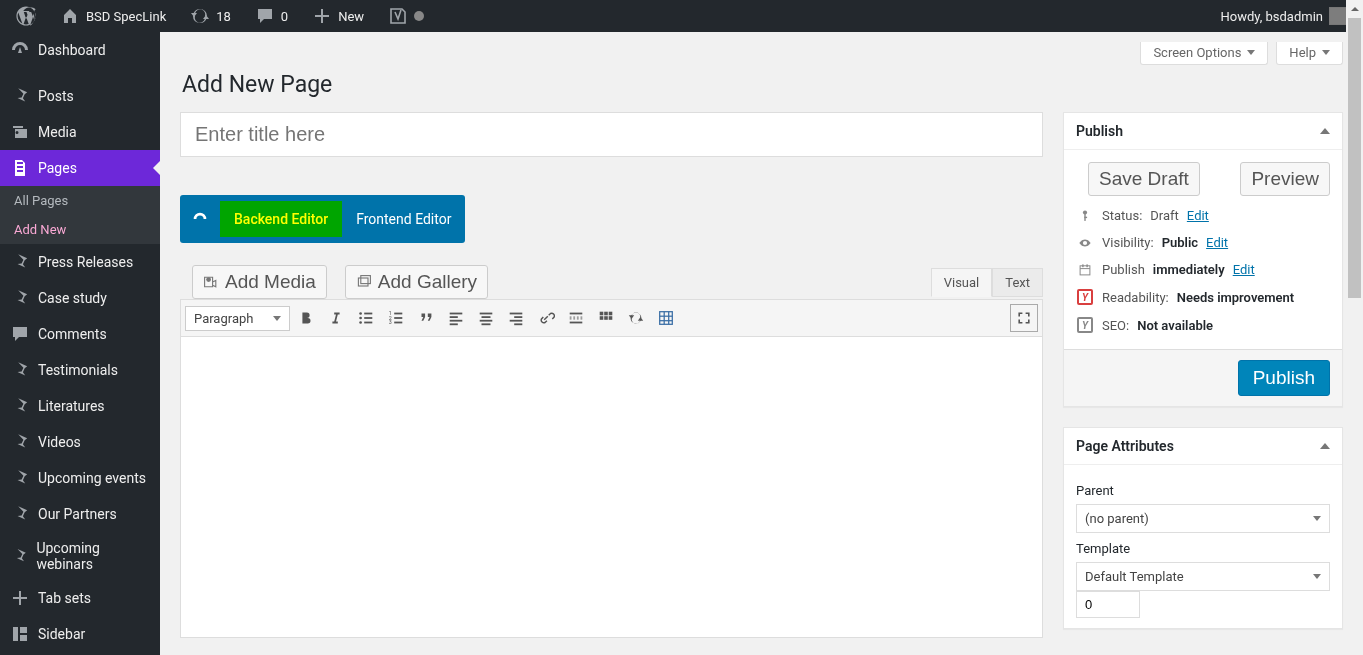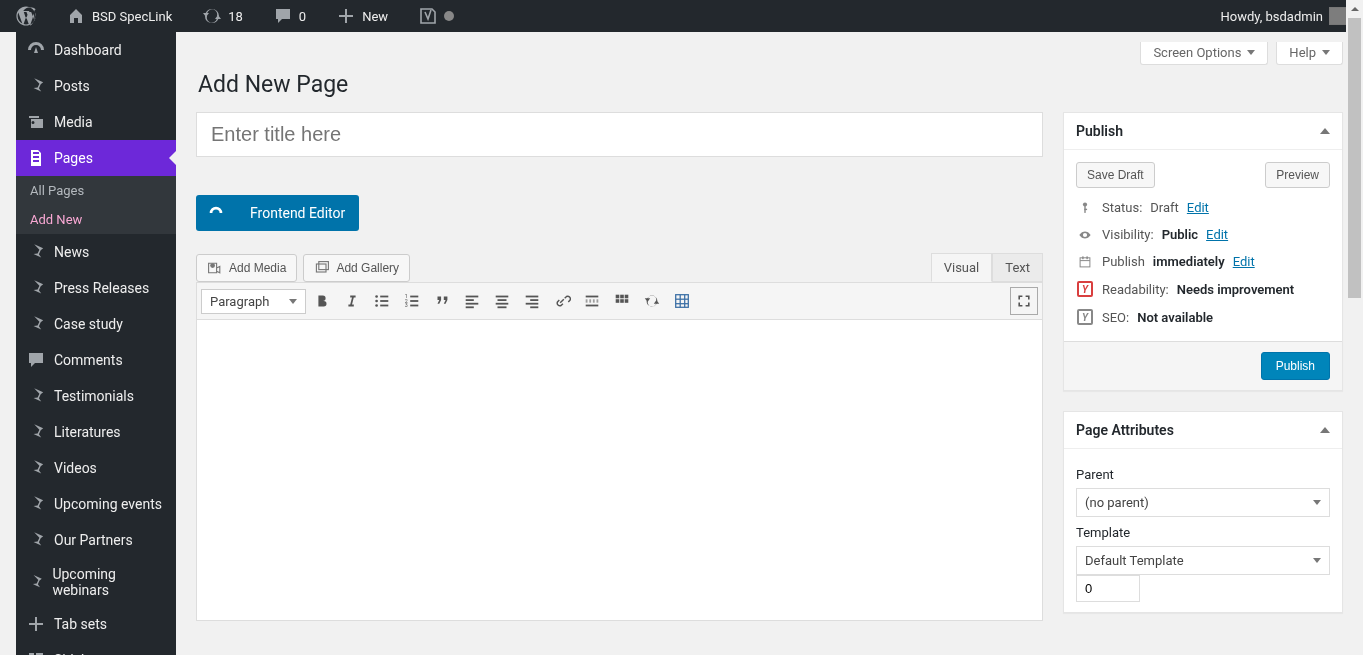--- a/index.html
+++ b/index.html
@@ -1,31 +1,31 @@
 <!DOCTYPE html>
 <html><head>
 <meta charset="utf-8">
 <style>
 * { margin: 0; padding: 0; box-sizing: border-box; }
 body { font-family: -apple-system, BlinkMacSystemFont, "Segoe UI", Roboto, sans-serif; font-size: 13px; color: #444; background: #f1f1f1; overflow: hidden; }
 .viewport { width: 1363px; height: 655px; position: relative; display: flex; flex-direction: column; }
 
 
 .adminbar { height: 32px; background: #23282d; color: #eee; display: flex; align-items: center; padding: 0 8px; font-size: 13px; justify-content: space-between; }
-.adminbar-left, .adminbar-right { display: flex; align-items: flex-start; gap: 14px; }
+.adminbar-left, .adminbar-right { display: flex; align-items: flex-start; gap: 8px; }
 .adminbar-item { display: flex; align-items: center; gap: 6px; padding: 0 8px; height: 32px; cursor: pointer; color: #eee; }
 .adminbar .ic { width: 20px; height: 20px; display: inline-flex; align-items: center; justify-content: center; fill: #a0a5aa; }
 .avatar-square { width: 18px; height: 18px; background: #7d7d7d; border: 1px solid #777; }
 .adminbar .dot { width: 10px; height: 10px; border-radius: 50%; background: #888; display: inline-block; }
 
 
 .main { flex: 1; display: flex; min-height: 0; }
 
 
-.sidebar { width: 160px; background: #23282d; color: #eee; display: flex; flex-direction: column; font-size: 14px; overflow-y: auto; margin-left: 16px; }
+.sidebar { width: 160px; background: #23282d; color: #eee; display: flex; flex-direction: column; font-size: 14px; overflow-y: auto; }
 .menu-item { display: flex; align-items: center; gap: 8px; padding: 8px 10px; color: #eee; cursor: pointer; position: relative; }
 .menu-item .mi-ic { width: 20px; height: 20px; display: inline-flex; align-items: center; justify-content: center; fill: #a0a5aa; }
 .menu-item.active { background: #6d28d9; color: #fff; }
 .menu-item.active .mi-ic { fill: #fff; }
 .menu-item.active::after { content: ""; position: absolute; right: -1px; top: 50%; margin-top: -8px; border: 8px solid transparent; border-right-color: #f1f1f1; }
 .submenu { background: #32373c; }
 .submenu-item { padding: 7px 12px 7px 14px; color: #b4b9be; cursor: pointer; font-size: 13px; }
 .submenu-item.current { color: #f9a8d4; font-weight: 400; }
 
 
@@ -41,21 +41,21 @@
 .col-side { width: 280px; flex-shrink: 0; }
 
 .title-input { width: 100%; font-size: 20px; padding: 10px 14px; border: 1px solid #ddd; background: #fff; color: #333; outline: none; }
 
 .editor-switch { margin-top: 38px; background: #0073aa; display: inline-flex; align-items: center; border-radius: 3px; overflow: hidden; }
 .editor-switch .es-ic { width: 40px; display: flex; align-items: center; justify-content: center; color: #fff; }
 .editor-switch .es-btn { padding: 10px 14px; color: #fff; cursor: pointer; font-size: 14px; }
 .editor-switch .es-active { background: #00a500; color: #ffff00; font-weight: 500; margin: 6px 0; }
 
 .media-row { margin-top: 22px; display: flex; gap: 6px; align-items: center; }
-.btn { background: #f7f7f7; border: 1px solid #ccc; padding: 5px 10px; font-size: 12px; color: #555; cursor: pointer; display: inline-flex; align-items: center; gap: 6px; border-radius: 3px; }
+.btn { background: #f7f7f7; border: 1px solid #ccc; padding: 5px 10px; font-size: 19px; color: #555; cursor: pointer; display: inline-flex; align-items: center; gap: 6px; border-radius: 3px; margin-left: 12px; }
 .btn-primary { background: #0085ba; border: 1px solid #0073aa; color: #fff; padding: 6px 14px; }
 
 .tabs-right { margin-left: auto; display: flex; }
 .tab { padding: 6px 12px; border: 1px solid #ddd; background: #ebebeb; color: #555; cursor: pointer; font-size: 13px; }
 .tab.active { background: #f5f5f5; border-bottom-color: #f5f5f5; }
 
 .editor-box { border: 1px solid #ddd; background: #fff; }
 .toolbar { background: #f5f5f5; border-bottom: 1px solid #ddd; padding: 4px; display: flex; align-items: center; gap: 2px; }
 .format-select { border: 1px solid #ccc; background: #fff; padding: 4px 8px; font-size: 13px; margin-right: 0; display: flex; align-items: center; gap: 20px; cursor: pointer; }
 .tb-btn { width: 28px; height: 28px; display: inline-flex; align-items: center; justify-content: center; cursor: pointer; border-radius: 2px; }
@@ -191,28 +191,20 @@
       <div class="submenu">
         <div class="submenu-item">All Pages</div>
         <div class="submenu-item current">Add New</div>
       </div>
       <div class="menu-item">
         <span class="mi-ic">
             <svg viewBox="0 0 20 20">
               <path d="M11 2l7 7-3 1-3 3 1 4-3-3-6 6 6-6-3-3 4 1 3-3z" transform="rotate(-20 10 10)"></path>
             </svg>
           </span>
-        <span>News</span>
-      </div>
-      <div class="menu-item">
-        <span class="mi-ic">
-            <svg viewBox="0 0 20 20">
-              <path d="M11 2l7 7-3 1-3 3 1 4-3-3-6 6 6-6-3-3 4 1 3-3z" transform="rotate(-20 10 10)"></path>
-            </svg>
-          </span>
         <span>Press Releases</span>
       </div>
       <div class="menu-item">
         <span class="mi-ic">
             <svg viewBox="0 0 20 20">
               <path d="M11 2l7 7-3 1-3 3 1 4-3-3-6 6 6-6-3-3 4 1 3-3z" transform="rotate(-20 10 10)"></path>
             </svg>
           </span>
         <span>Case study</span>
       </div>
@@ -307,20 +299,21 @@
       <div class="cols">
         <div class="col-main">
           <input class="title-input" type="text" placeholder="Enter title here" style="">
 
           <div class="editor-switch">
             <span class="es-ic">
                 <svg width="18" height="18" viewBox="0 0 20 20" fill="#fff">
                   <path d="M10 3a7 7 0 0 1 7 7h-3a4 4 0 1 0-8 0H3a7 7 0 0 1 7-7z"></path>
                 </svg>
               </span>
+            <span class="es-btn es-active">Backend Editor</span>
             <span class="es-btn">Frontend Editor</span>
           </div>
 
           <div class="media-row">
             <button class="btn">
               <svg width="16" height="16" viewBox="0 0 20 20" fill="#777">
                   <circle cx="7" cy="7" r="3"></circle>
                   <path d="M12 10l4-2v8l-4-2zM2 4h10v12H2z" fill="none" stroke="#777" stroke-width="1.4"></path>
                 </svg>
               <span>Add Media</span>

